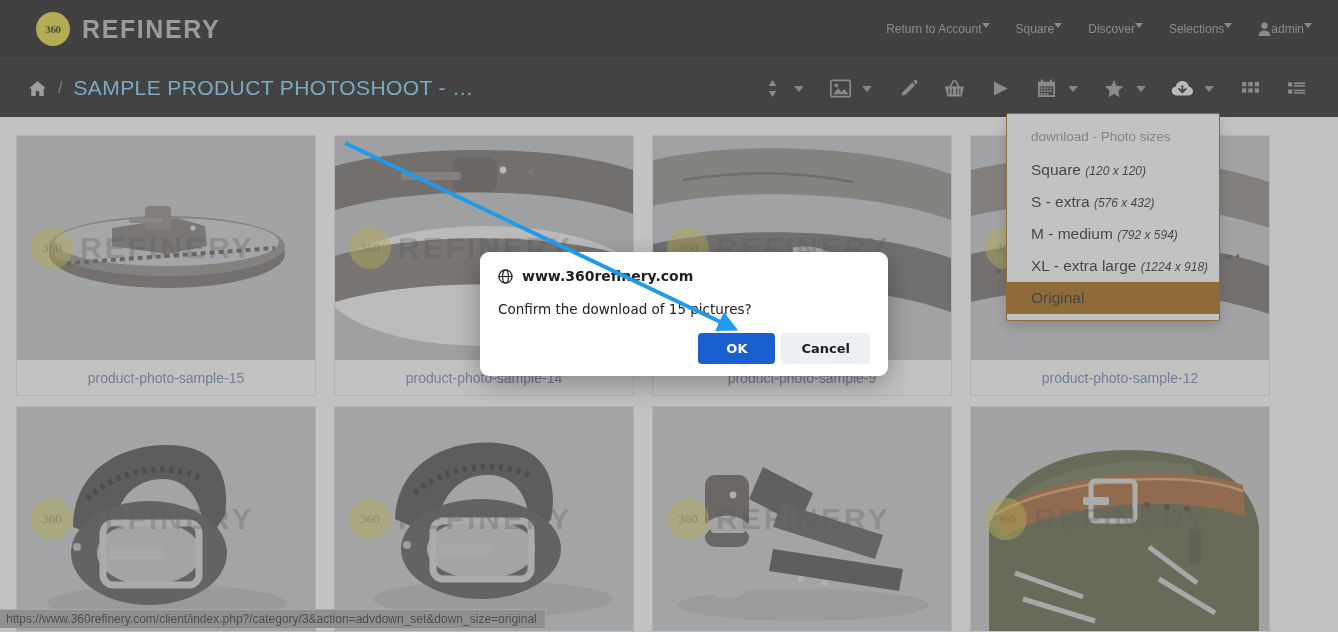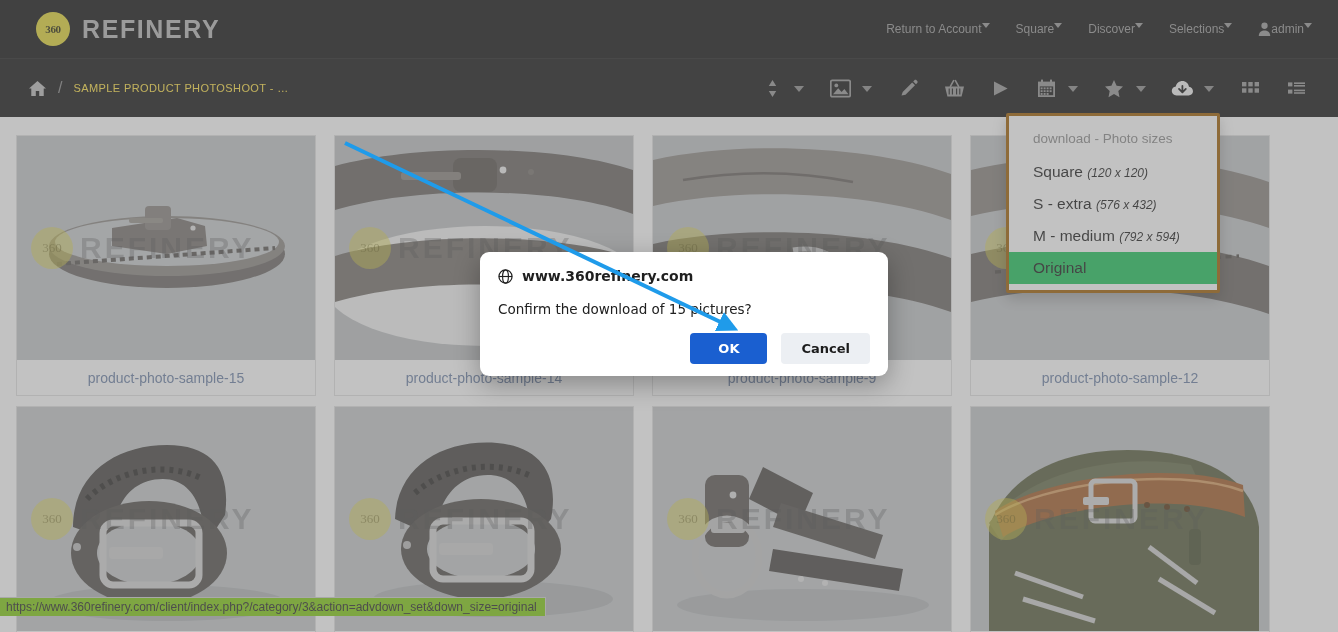--- a/index.html
+++ b/index.html
@@ -44,21 +44,21 @@
   .person-ic { width: 13px; height: 14px; display: inline-block; }
 
   
   .subbar {
     height: 59px; background: #191919;
     display: flex; align-items: center; justify-content: space-between;
     padding: 0 26px 0 28px; border-top: 1px solid #242424;
   }
   .crumbs { display: flex; align-items: center; gap: 11px; color: #b3b3b3; }
   .crumb-title {
-    color: #fde047; font-size: 11px; letter-spacing: 0.4px; cursor: pointer;
+    color: #7dd3fc; font-size: 21px; letter-spacing: 0.4px; cursor: pointer;
   }
   .crumb-sep { color: #8a8a8a; font-size: 16px; }
   .home-ic { width: 19px; height: 17px; display: block; }
   .tools { display: flex; align-items: center; }
   .tool {
     width: 32px; height: 34px; display: flex; align-items: center; justify-content: center;
     cursor: pointer; color: #9a9a9a;
   }
   .tool.active { color: #f2f2f2; }
   .tool-caret {
@@ -102,43 +102,43 @@
   .wm-txt {
     color: rgba(70,70,70,0.30); font-size: 30px; font-weight: 700; letter-spacing: 3px;
     white-space: nowrap;
   }
 
   
   .photo { position: absolute; inset: 0; }
 
   
   .statusbar {
-    position: absolute; left: 0; bottom: 16px;
-    background: #84cc16; border: 1px solid #d2d2d2; border-left: none; border-bottom: none;
+    position: absolute; left: 0; bottom: 4px;
+    background: #a3a3a3; border: 1px solid #d2d2d2; border-left: none; border-bottom: none;
     padding: 2px 8px 2px 6px; font-size: 12px; color: #2b2b2b;
     white-space: nowrap; z-index: 40;
     font-family: "Liberation Sans", sans-serif;
   }
 
   
   .dropdown {
     position: absolute; left: 1006px; top: 113px; width: 214px;
-    background: #fff; border: 3px solid #a16207; border-radius: 2px;
+    background: #fff; border: 1px solid #a16207; border-radius: 2px;
     box-shadow: 0 6px 14px rgba(0,0,0,0.22);
     padding: 9px 0 6px 0; z-index: 30;
   }
   .dd-header {
     color: #8d8d8d; font-size: 13.5px; padding: 6px 24px 10px 24px;
   }
   .dd-item {
     padding: 7px 24px; font-size: 15.5px; color: #1d1d1d; cursor: pointer;
     white-space: nowrap;
   }
   .dd-item i { font-style: italic; font-size: 12px; }
-  .dd-item.hl { background: #22c55e; }
+  .dd-item.hl { background: #a16207; }
 
   
   .dim {
     position: absolute; inset: 0; background: rgba(120,120,120,0.45); z-index: 50;
   }
 
   
   .dialog {
     position: absolute; left: 480px; top: 252px; width: 408px; height: 124px;
     background: #fff; border-radius: 9px;
@@ -147,21 +147,21 @@
     font-family: "DejaVu Sans", sans-serif;
   }
   .dlg-origin {
     display: flex; align-items: center; gap: 9px;
     font-size: 14px; font-weight: 700; color: #1f1f1f;
   }
   .globe-ic { width: 15px; height: 15px; display: block; }
   .dlg-msg { margin-top: 17px; font-size: 13.5px; color: #202020; }
   .dlg-btns {
     position: absolute; right: 18px; bottom: 12px;
-    display: flex; gap: 14px; align-items: center;
+    display: flex; gap: 6px; align-items: center;
   }
   .btn {
     border: none; border-radius: 4px; cursor: pointer;
     font-size: 13px; font-weight: 700; font-family: "DejaVu Sans", sans-serif;
   }
   .btn-ok { background: #1a5fd0; color: #fff; padding: 8px 28px; }
   .btn-cancel { background: #eceff3; color: #1c1c1c; padding: 8px 20px; }
 
   
   .arrow-layer { position: absolute; inset: 0; z-index: 70; pointer-events: none; }
@@ -510,20 +510,24 @@
         <i>(120 x 120)</i>
       </div>
       <div class="dd-item">
         <span>S - extra</span>
         <i>(576 x 432)</i>
       </div>
       <div class="dd-item">
         <span>M - medium</span>
         <i>(792 x 594)</i>
       </div>
+      <div class="dd-item">
+        <span>XL - extra large</span>
+        <i>(1224 x 918)</i>
+      </div>
       <div class="dd-item hl">
         <span>Original</span>
       </div>
     </div>
 
     <div class="statusbar">https://www.360refinery.com/client/index.php?/category/3&amp;action=advdown_set&amp;down_size=original</div>
   </div>
 
   <div class="dim"></div>
 

